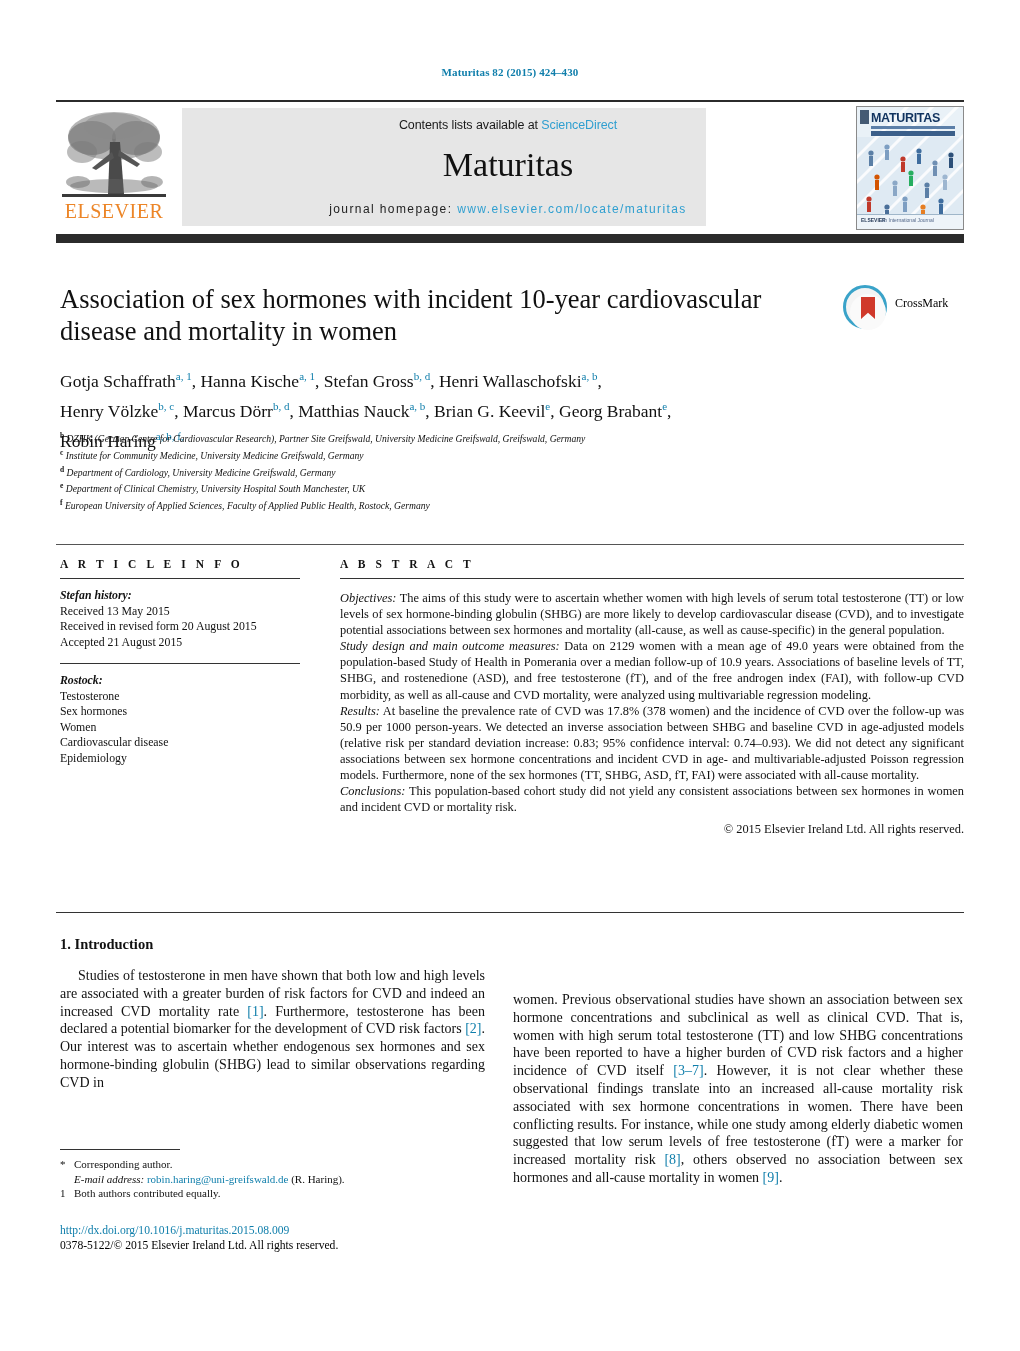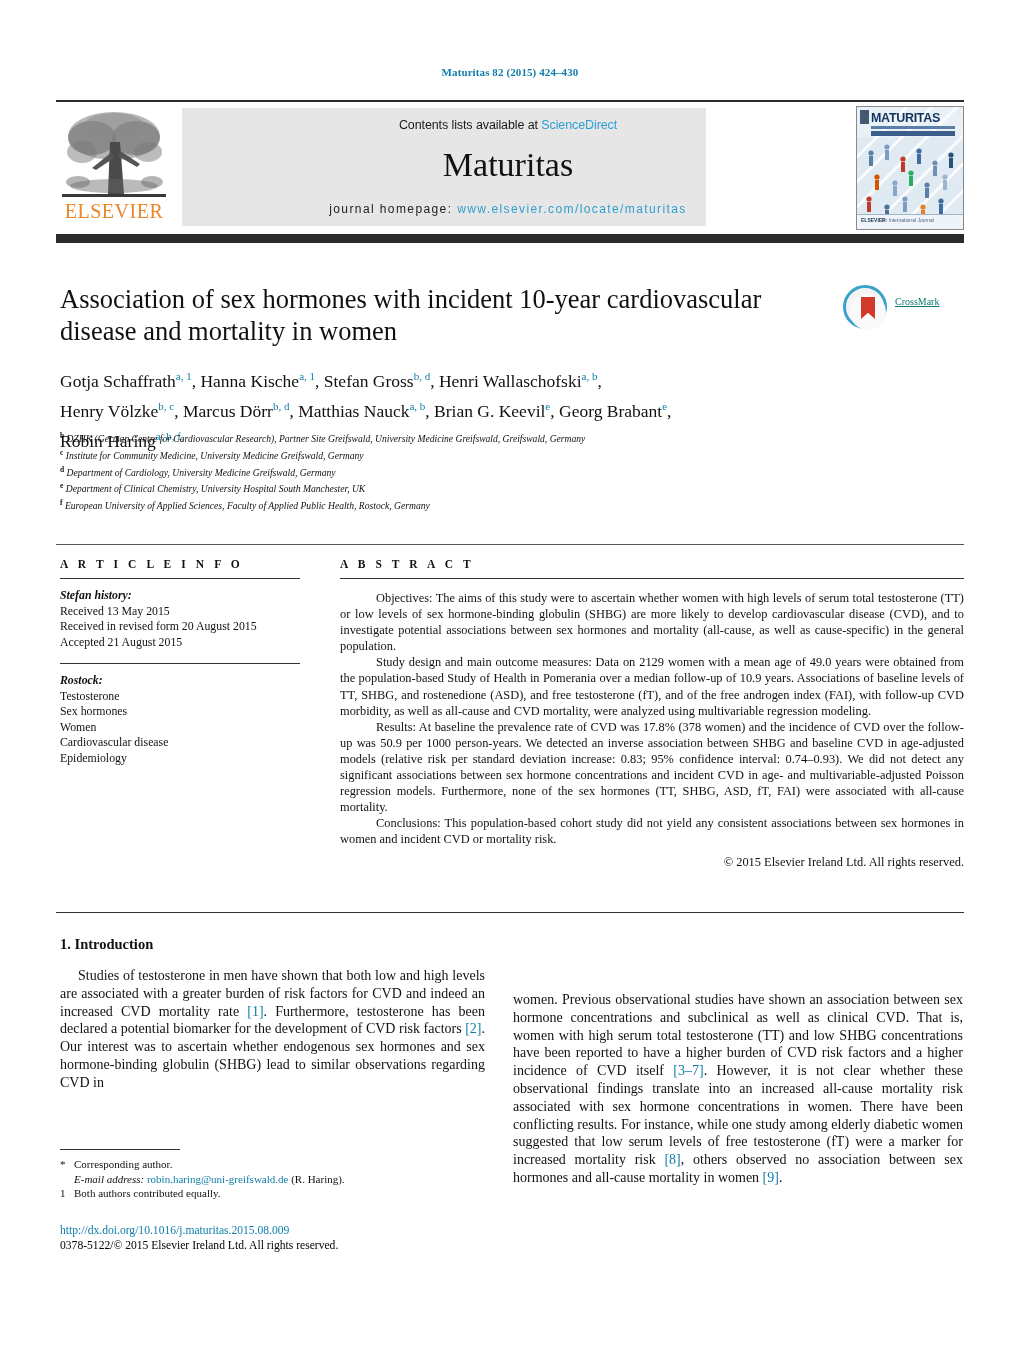--- a/index.html
+++ b/index.html
@@ -246,23 +246,22 @@
     position: absolute;
     left: 15px; top: 9px;
     width: 14px; height: 22px;
     background: #d0392b;
     clip-path: polygon(0 0, 100% 0, 100% 100%, 50% 72%, 0 100%);
   }
   .crossmark-label {
     position: absolute;
     left: 52px; top: 13px;
     font-family: "Liberation Serif", serif;
-    font-size: 10px;
-    color: #0f766e;
-    text-decoration: underline;
+    font-size: 12px;
+    color: #000000;
   }
 
   
   .affiliations {
     position: absolute;
     left: 60px; top: 429px;
     width: 880px;
     font-family: "Liberation Serif", serif;
     font-style: italic;
     font-size: 9.6px;
@@ -336,21 +335,21 @@
     font-family: "Liberation Serif", serif;
     font-size: 12.4px;
     line-height: 16.1px;
     text-align: justify;
     color: #111111;
   }
   .abs-body p {
     margin: 0;
   }
   .abs-body .lead {
-    margin-left: 36px;
+    font-style: italic;
   }
   .copyright {
     margin-top: 7px;
     text-align: right;
     font-family: "Liberation Serif", serif;
     font-size: 12.4px;
     color: #111111;
   }
 
   

